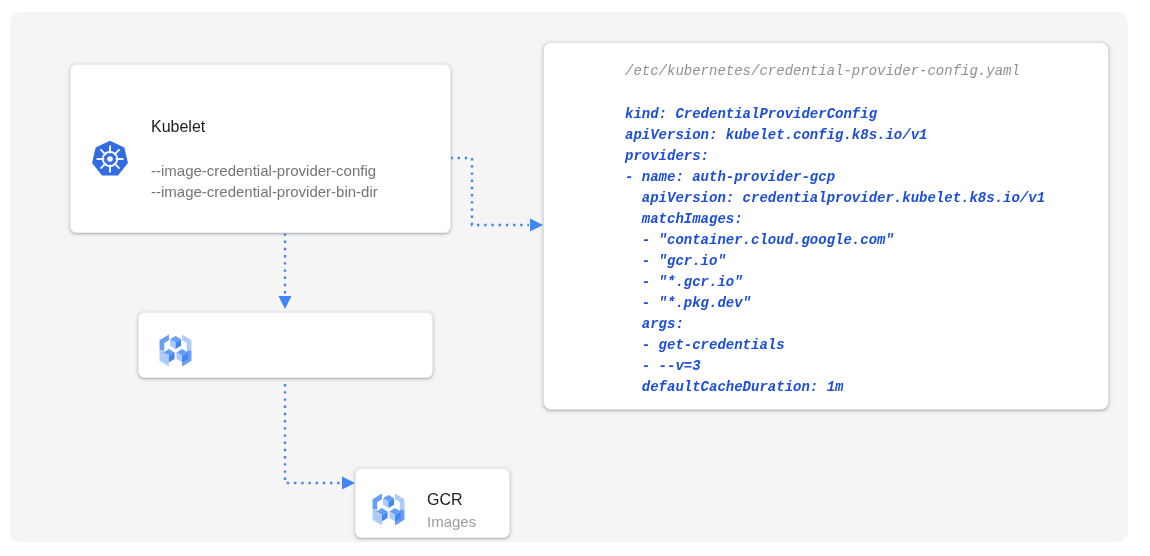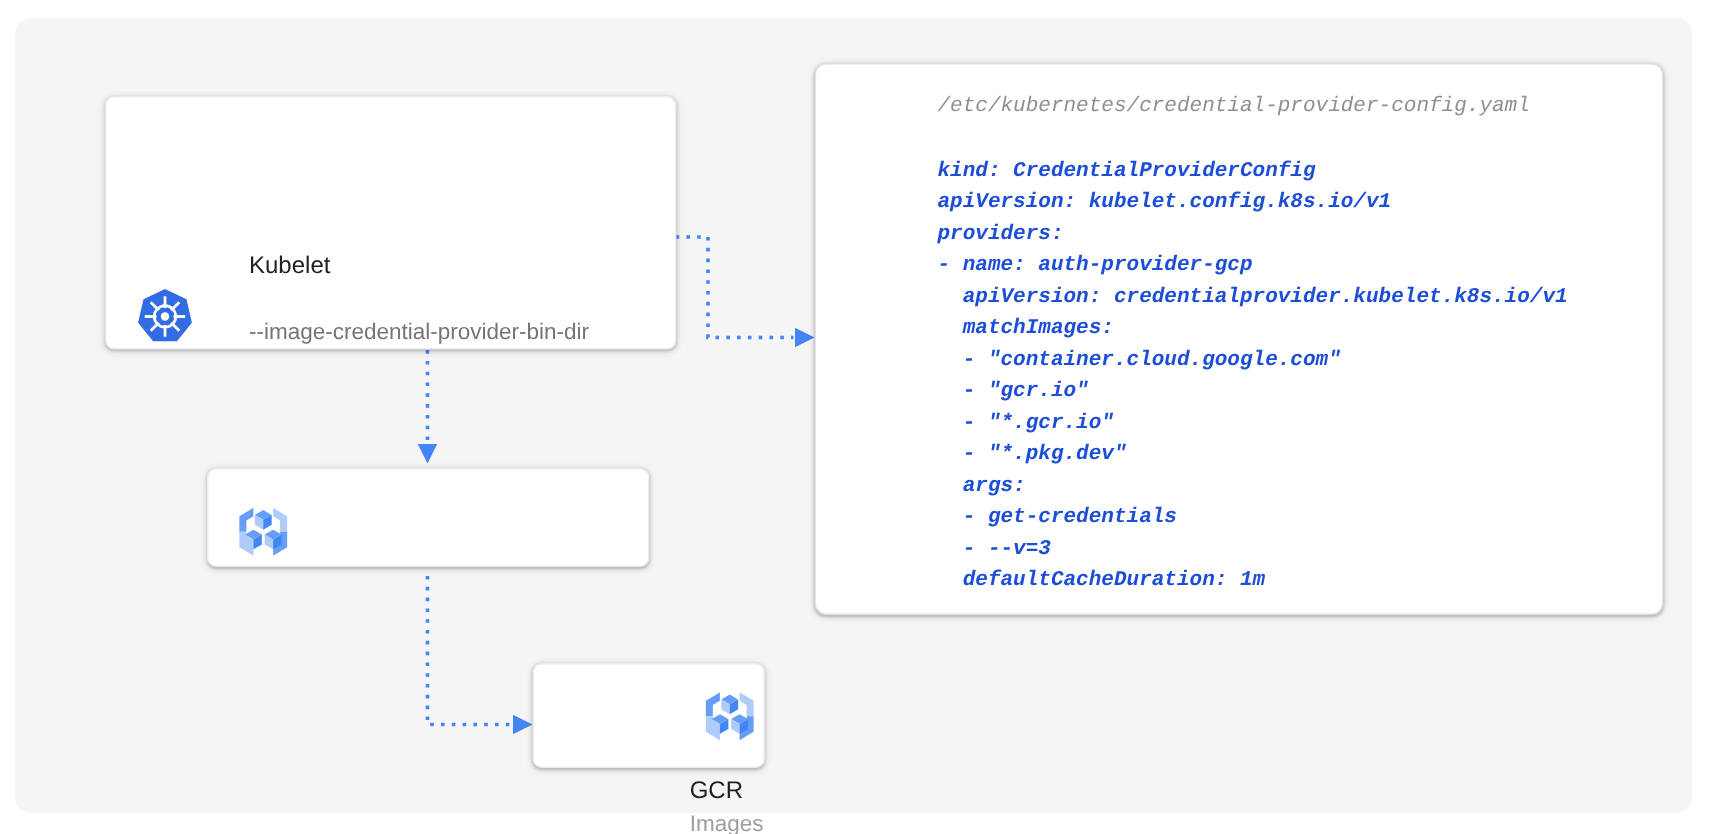--- a/index.html
+++ b/index.html
@@ -7,24 +7,24 @@
                font-family: "Liberation Sans", sans-serif; }
   .stage { position: relative; width: 1150px; height: 556px; background: #ffffff; }
   .canvas { position: absolute; left: 10px; top: 12px; width: 1118px; height: 530px;
             background: #f5f5f6; border-radius: 10px; }
   .connectors { position: absolute; left: 0; top: 0; width: 1150px; height: 556px;
                 pointer-events: none; }
 
   .node { position: absolute; background: #ffffff; border-radius: 6px;
           border: 1px solid #ececec;
           box-shadow: 0 1px 2px rgba(60,64,67,.28), 0 1px 4px 1px rgba(60,64,67,.12);
-          display: flex; align-items: flex-end; gap: 15px; }
+          display: flex; align-items: center; }
   .node-kubelet { left: 70px; top: 64px; width: 381px; height: 169px; padding: 20px 0 0 18px; }
   .node-auth    { left: 138px; top: 312px; width: 295px; height: 66px; padding: 10px 0 0 14px; }
-  .node-gcr     { left: 355px; top: 442px; width: 155px; height: 70px; padding: 12px 0 0 10px; flex-direction: column; }
+  .node-gcr     { left: 355px; top: 468px; width: 155px; height: 70px; padding: 12px 0 0 10px; }
 
   .node-icon { flex: 0 0 auto; }
   .node-icon svg { display: block; }
   .node-body { margin-left: 20px; }
   .node-auth .node-body, .node-gcr .node-body { margin-left: 16px; margin-top: 2px; }
   .node-title { font-size: 16px; color: #212121; line-height: 22px; }
   .node-subtitle { font-size: 15px; color: #9e9e9e; line-height: 21px; }
   .node-flags { margin-top: 22px; font-size: 15px; color: #757575; line-height: 21px; }
 
   .code-panel { position: absolute; left: 543px; top: 42px; width: 566px; height: 368px;
@@ -69,20 +69,21 @@
           <line x1="28.7" y1="28.7" x2="34.9" y2="34.9"></line>
           <line x1="13.1" y1="34.9" x2="19.3" y2="28.7"></line>
           <line x1="28.7" y1="19.3" x2="34.9" y2="13.1"></line>
         </g>
         <circle cx="24" cy="24" r="3.2" fill="#ffffff"></circle>
       </svg>
     </div>
     <div class="node-body">
       <div class="node-title">Kubelet</div>
       <div class="node-flags">
+        <div>--image-credential-provider-config</div>
         <div>--image-credential-provider-bin-dir</div>
       </div>
     </div>
   </div>
 
   <div class="node node-auth">
     <div class="node-icon">
       <svg width="45" height="45" viewBox="0 0 48 48">
         <path d="M17,7 L17,13 L12,16 L12,24 L7,24 L7,13 Z" fill="#669df6"></path>
         <path d="M7,24 L12,24 L12,32 L17,35 L17,41 L7,35 Z" fill="#aecbfa"></path>

